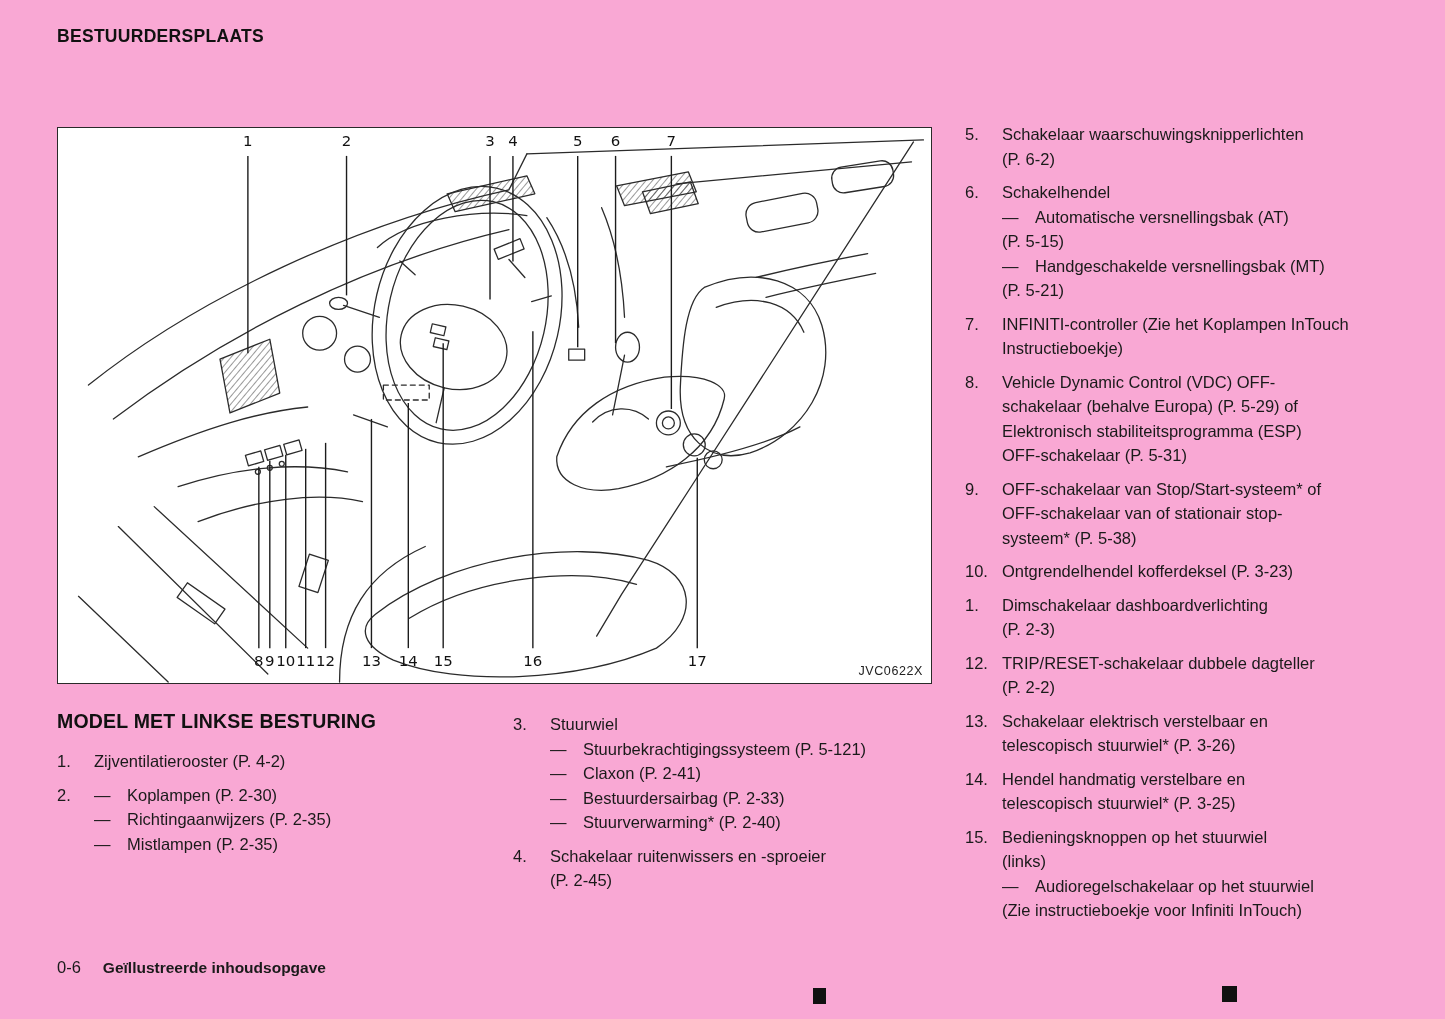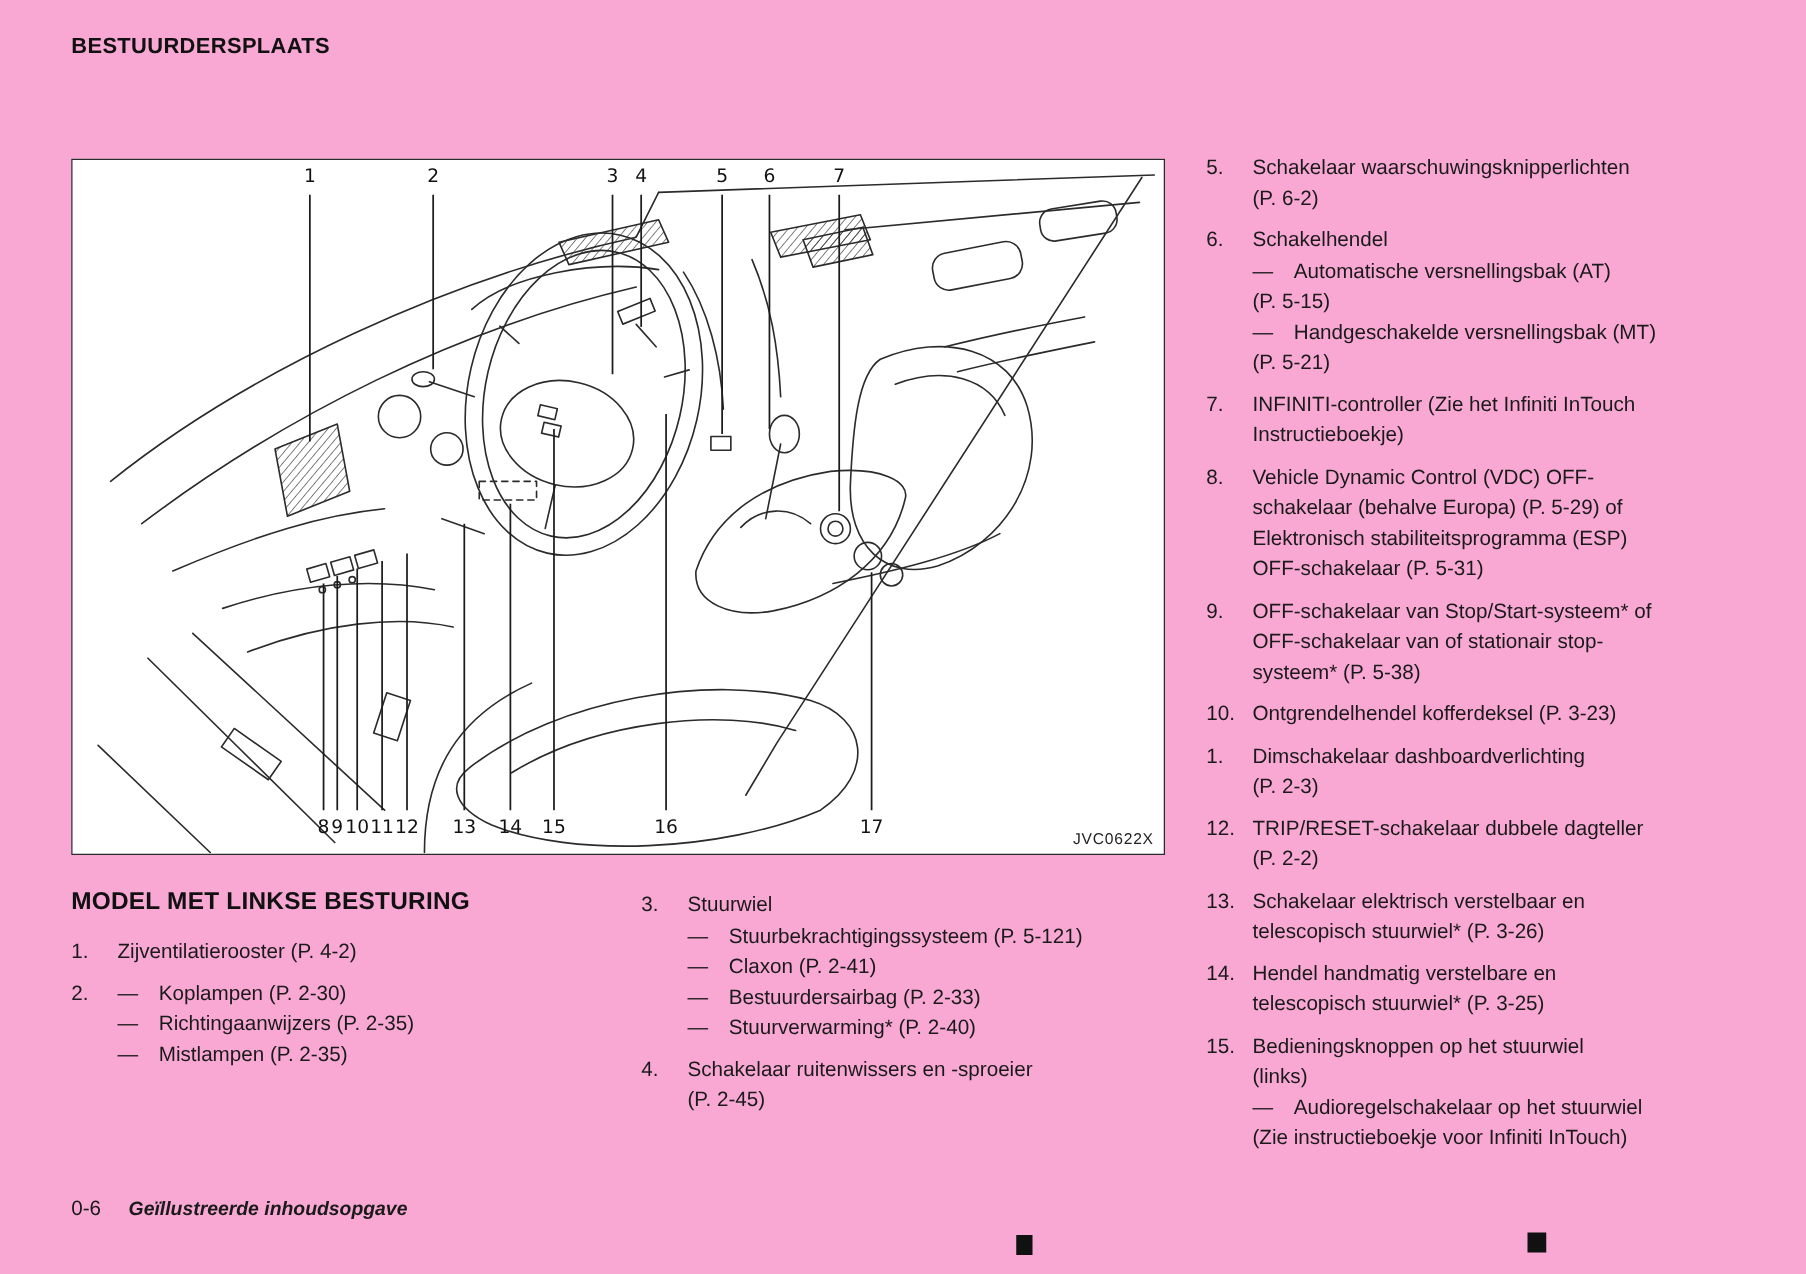--- a/index.html
+++ b/index.html
@@ -31,21 +31,21 @@
     margin:0 0 16px 0;font-size:19.5px;font-weight:700;letter-spacing:.2px;color:#111;
   }
   .item{display:flex;margin:0 0 9px 0;font-size:16.5px;line-height:24.5px;}
   .num{flex:0 0 37px;width:37px;}
   .body{flex:1;min-width:0;}
   .main{white-space:pre-line;}
   .sub{white-space:pre-line;}
   .sub::before{content:"\2014\2002\2002";}
   .footer{position:absolute;left:57px;top:958px;}
   .pgnum{font-size:16.5px;font-weight:400;margin-right:22px;}
-  .pglabel{font-size:15.5px;font-weight:700;font-style:italic;}
+  .pglabel{font-size:15.5px;font-weight:700;}
   .mark{position:absolute;background:#111;}
   .mark1{left:813px;top:988px;width:13px;height:16px;}
   .mark2{left:1222px;top:986px;width:15px;height:16px;}
 </style>
 </head>
 <body>
 
 <div class="page">
 
   <h1 class="pagehead">BESTUURDERSPLAATS</h1>
@@ -246,21 +246,21 @@
             <div class="main">Schakelhendel</div>
             <div class="sub">Automatische versnellingsbak (AT)
 (P. 5-15)</div>
             <div class="sub">Handgeschakelde versnellingsbak (MT)
 (P. 5-21)</div>
           </div>
         </div>
         <div class="item">
           <span class="num">7.</span>
           <div class="body">
-            <div class="main">INFINITI-controller (Zie het Infiniti InTouch
+            <div class="main">INFINITI-controller (Zie het Koplampen InTouch
 Instructieboekje)</div>
           </div>
         </div>
         <div class="item">
           <span class="num">8.</span>
           <div class="body">
             <div class="main">Vehicle Dynamic Control (VDC) OFF-
 schakelaar (behalve Europa) (P. 5-29) of
 Elektronisch stabiliteitsprogramma (ESP)
 OFF-schakelaar (P. 5-31)</div>

